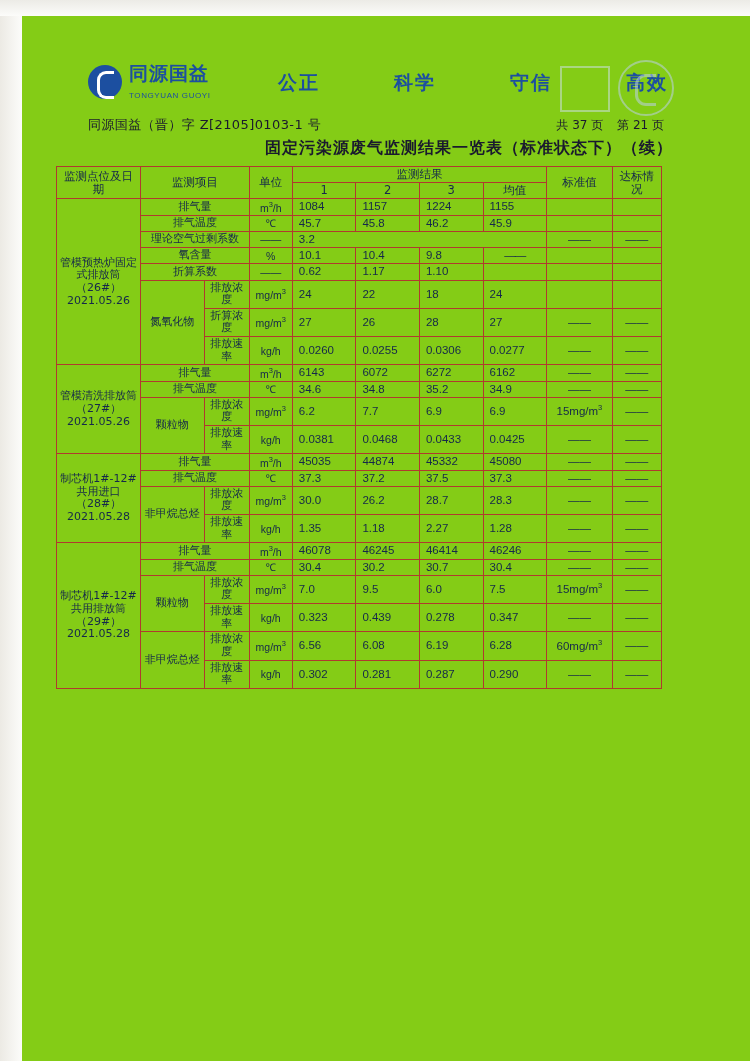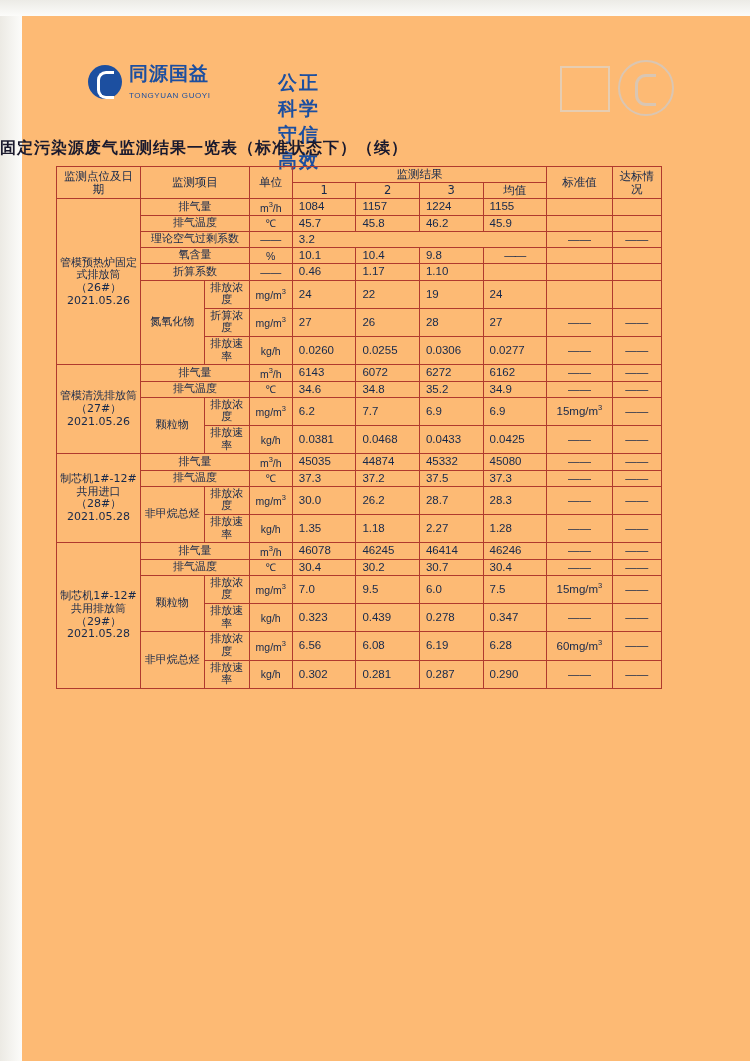--- a/index.html
+++ b/index.html
@@ -7,21 +7,21 @@
     width:750px;height:1061px;
     background:#fdfdfb;
     font-family:"Liberation Sans", sans-serif;
     color:#1a1a2e;
     position:relative;
     overflow:hidden;
   }
   .page{
     position:absolute;
     inset:0;
-    background:#fdba74;
+    background:#84cc16;
   }
   
   .header{
     position:absolute;
     left:88px;top:64px;width:580px;height:46px;
   }
   .logo-wrap{
     position:absolute;left:0;top:0;display:flex;align-items:center;gap:7px;
   }
   .logo-mark{
@@ -38,21 +38,21 @@
   .logo-cn{
     font-size:19px;font-weight:bold;color:#1c4fa0;letter-spacing:1px;
     font-family:"DejaVu Sans", sans-serif;
   }
   .logo-en{
     font-size:8px;color:#1c4fa0;letter-spacing:0.6px;margin-top:8px;
     font-family:"Liberation Sans", sans-serif;
   }
   .slogans{
     position:absolute;left:190px;top:6px;width:390px;
-    display:flex;justify-content:space-between;flex-direction:column;
+    display:flex;justify-content:space-between;
   }
   .slogan{
     font-size:19px;font-weight:bold;color:#1c4fa0;letter-spacing:2px;
     font-family:"DejaVu Sans", sans-serif;
   }
   .wm-right{
     position:absolute;right:-6px;top:-4px;width:52px;height:52px;
     border-radius:50%;border:2px solid #bcd0e8;opacity:.55;
   }
   .wm-right:after{
@@ -67,21 +67,21 @@
   .docline{
     position:absolute;left:88px;top:116px;width:576px;
     display:flex;justify-content:space-between;align-items:flex-end;
     font-size:13px;
   }
   .docno{font-family:"DejaVu Sans", sans-serif;letter-spacing:.4px;}
   .pageno{font-family:"DejaVu Sans", sans-serif;font-size:12px;}
   .pageno span{margin-left:10px;}
   
   .title{
-    position:absolute;left:0;top:138px;width:673px;text-align:left;
+    position:absolute;left:0;top:138px;width:673px;text-align:right;
     font-size:16px;font-weight:bold;letter-spacing:1px;
     font-family:"DejaVu Sans", sans-serif;
   }
   
   table.sheet{
     position:absolute;left:56px;top:166px;
     border-collapse:collapse;
     width:606px;
     font-size:11px;
     font-family:"DejaVu Sans", sans-serif;
@@ -124,20 +124,27 @@
     <div class="slogans">
       <div class="slogan">公正</div>
       <div class="slogan">科学</div>
       <div class="slogan">守信</div>
       <div class="slogan">高效</div>
     </div>
     <div class="wm-block"></div>
     <div class="wm-right"></div>
   </div>
 
+  <div class="docline">
+    <div class="docno">同源国益（晋）字 Z[2105]0103-1 号</div>
+    <div class="pageno">
+      <span>共 37 页</span>
+      <span>第 21 页</span>
+    </div>
+  </div>
 
   <div class="title">固定污染源废气监测结果一览表（标准状态下）（续）</div>
 
   <table class="sheet">
     <colgroup>
       <col style="width:82px">
         <col style="width:62px">
         <col style="width:44px">
         <col style="width:42px">
       <col style="width:62px">
@@ -201,34 +208,34 @@
           <td class="num lft">10.1</td>
           <td class="num lft">10.4</td>
           <td class="num lft">9.8</td>
           <td class="num dash">——</td>
           <td class="num"></td>
           <td class="num"></td>
         </tr>
         <tr>
           <td colspan="2">折算系数</td>
           <td class="unit">——</td>
-          <td class="num lft">0.46</td>
+          <td class="num lft">0.62</td>
           <td class="num lft">1.17</td>
           <td class="num lft">1.10</td>
           <td class="num lft"></td>
           <td class="num"></td>
           <td class="num"></td>
         </tr>
         <tr>
           <td rowspan="3">氮氧化物</td>
           <td>排放浓度</td>
           <td class="unit">mg/m<sup>3</sup></td>
           <td class="num lft">24</td>
           <td class="num lft">22</td>
-          <td class="num lft">19</td>
+          <td class="num lft">18</td>
           <td class="num lft">24</td>
           <td class="num"></td>
           <td class="num"></td>
         </tr>
         <tr>
           <td>折算浓度</td>
           <td class="unit">mg/m<sup>3</sup></td>
           <td class="num lft">27</td>
           <td class="num lft">26</td>
           <td class="num lft">28</td>

